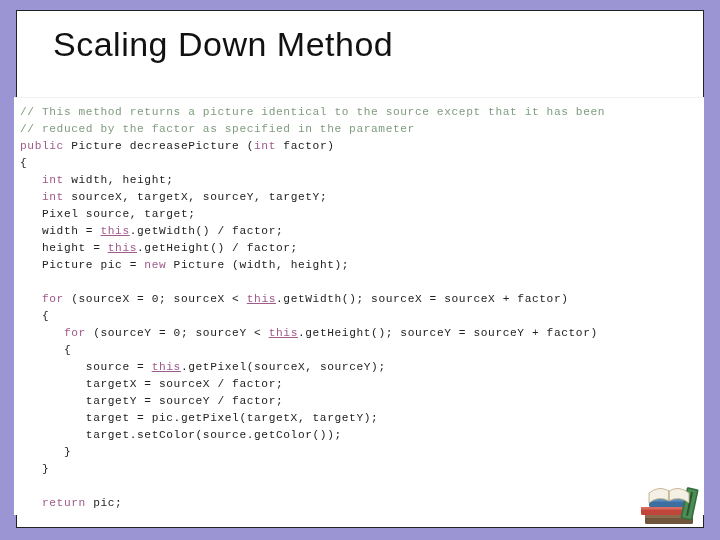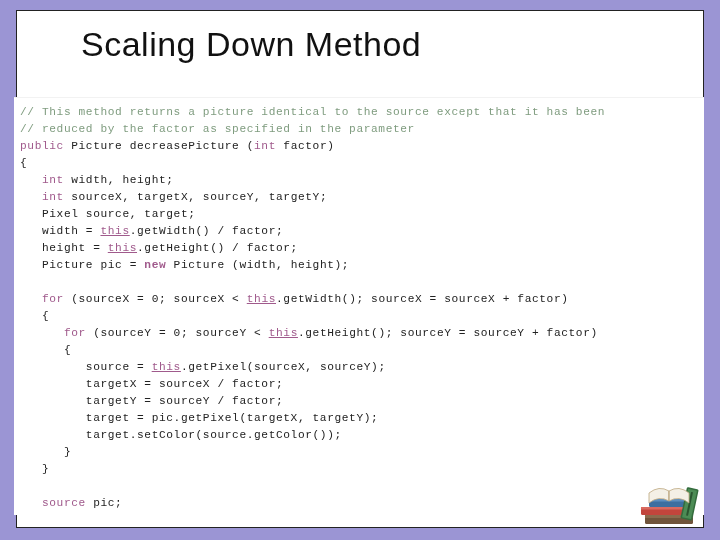--- a/index.html
+++ b/index.html
@@ -10,21 +10,21 @@
     position: relative;
   }
   .slide {
     position: absolute;
     left: 16px; top: 10px;
     width: 688px; height: 518px;
     background: #ffffff;
     border: 1px solid #222;
   }
   .title-wrap {
-    padding: 14px 20px 16px 64px;
+    padding: 14px 20px 16px 36px;
     background: #fff;
   }
   .title {
     font-size: 34px;
     letter-spacing: 0.5px;
     color: #111;
   }
   .code-area {
     position: absolute;
     left: -3px;
@@ -40,21 +40,21 @@
     font-family: "Courier New", Courier, monospace;
     font-size: 11.2px;
     line-height: 17px;
     white-space: pre;
     color: #222;
     letter-spacing: 0.6px;
   }
   pre.code .cm { color: #7f9c7f; }    
   pre.code .kw { color: #a05a8c; }    
   pre.code .th { color: #a05a8c; text-decoration: underline; }    
-  pre.code .nw { color: #a05a8c; font-weight: bold; }
+  pre.code .nw { color: #a05a8c; }
   
   .books {
     position: absolute;
     right: -6px;
     bottom: -4px;
     width: 70px;
     height: 60px;
   }
 </style>
 </head>
@@ -82,21 +82,21 @@
       <span class="kw">for</span> (sourceY = 0; sourceY &lt; <span class="th">this</span>.getHeight(); sourceY = sourceY + factor)
       {
          source = <span class="th">this</span>.getPixel(sourceX, sourceY);
          targetX = sourceX / factor;
          targetY = sourceY / factor;
          target = pic.getPixel(targetX, targetY);
          target.setColor(source.getColor());
       }
    }
 
-   <span class="kw">source</span> pic;
+   <span class="kw">return</span> pic;
 } <span class="cm">// ends the decreasePicture method</span></pre>
   </div>
 
   <div class="books">
     <svg viewBox="0 0 70 60" width="70" height="60">
 
       <rect x="6" y="44" width="48" height="9" rx="1.5" fill="#70543b"></rect>
       <rect x="6" y="44" width="48" height="3" fill="#8a6b4d"></rect>
       <rect x="2" y="36" width="48" height="8" rx="1.5" fill="#c2453c"></rect>
       <rect x="2" y="36" width="48" height="2.5" fill="#d96a60"></rect>

